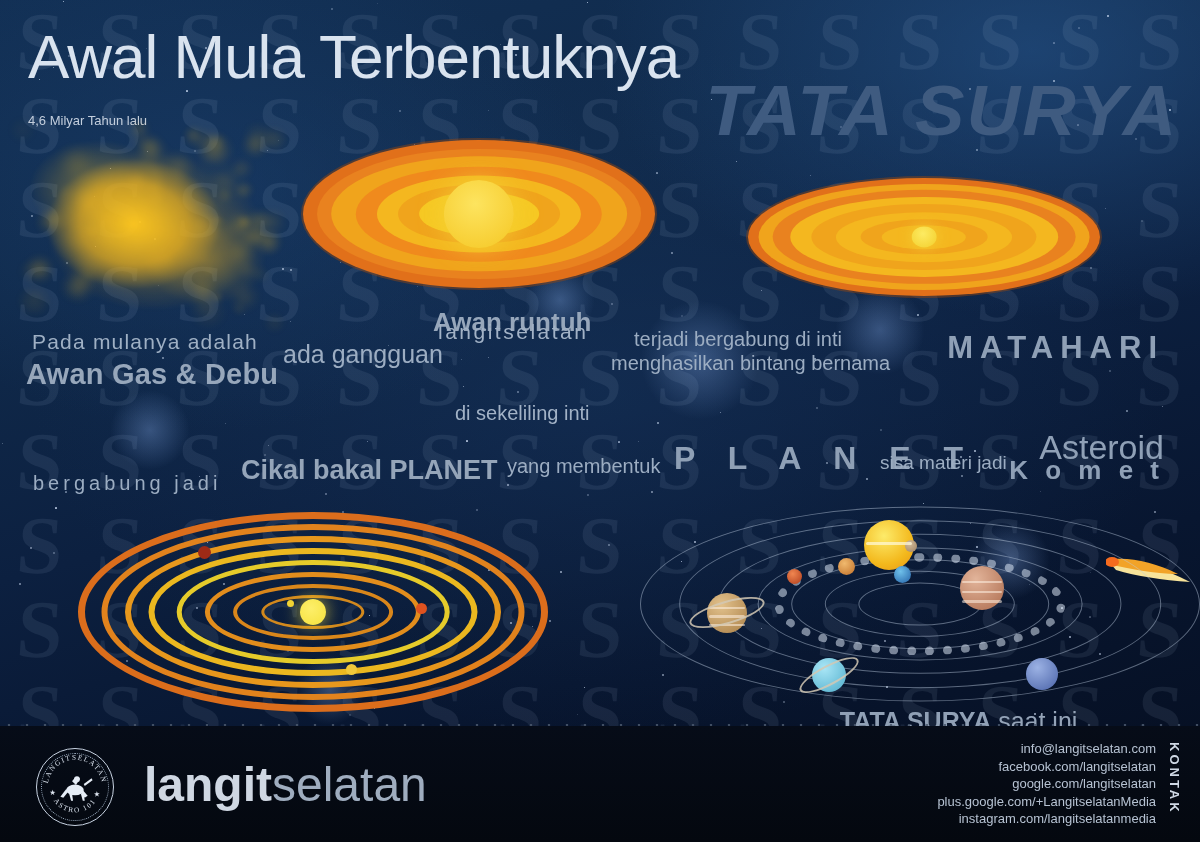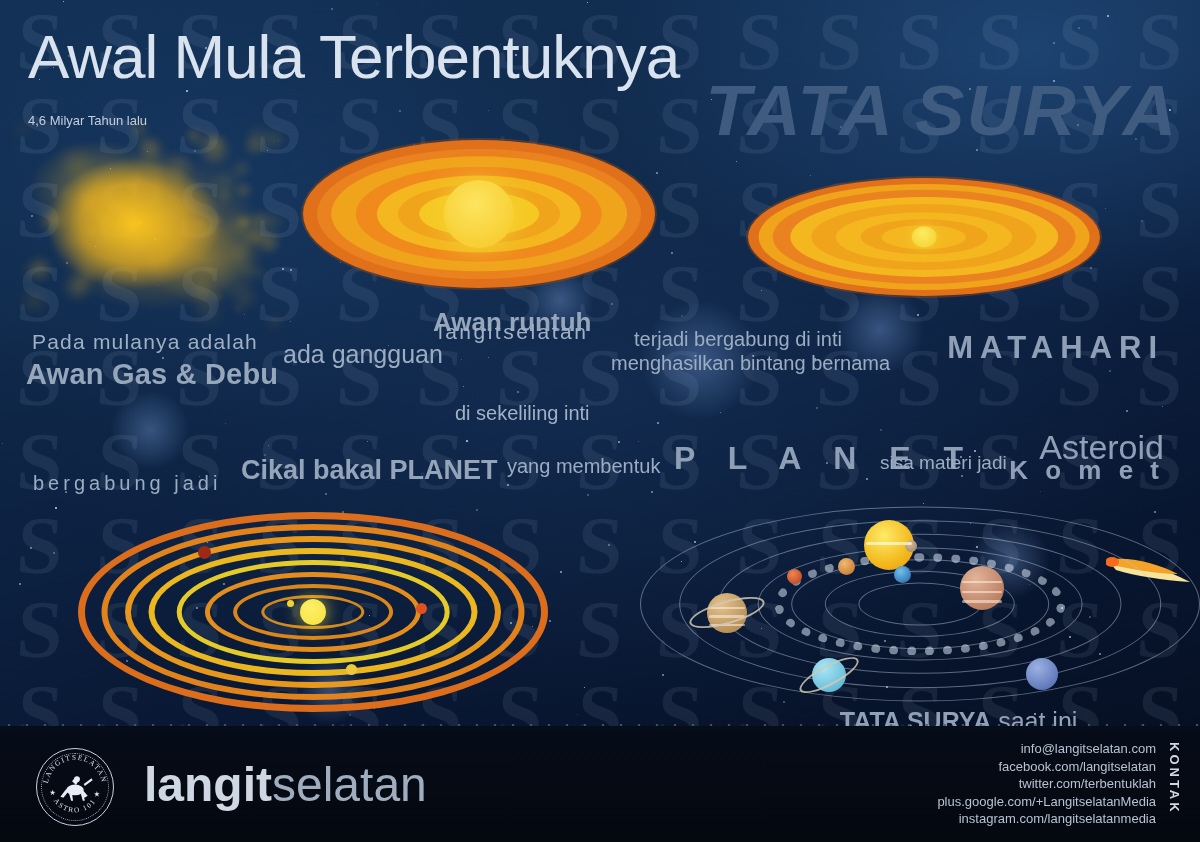--- a/index.html
+++ b/index.html
@@ -657,19 +657,19 @@
     </svg>
   </div>
 
   <div class="wordmark">
     <span class="b">langit</span><span class="l">selatan</span>
   </div>
 
   <div class="contact" id="contactList">
       <div>info@langitselatan.com</div>
       <div>facebook.com/langitselatan</div>
-      <div>twitter.com/terbentuklah</div>
+      <div>google.com/langitselatan</div>
       <div>plus.google.com/+LangitselatanMedia</div>
       <div>instagram.com/langitselatanmedia</div>
     </div>
   <div class="kontak">KONTAK</div>
 
 </div>
 
 </body></html>

